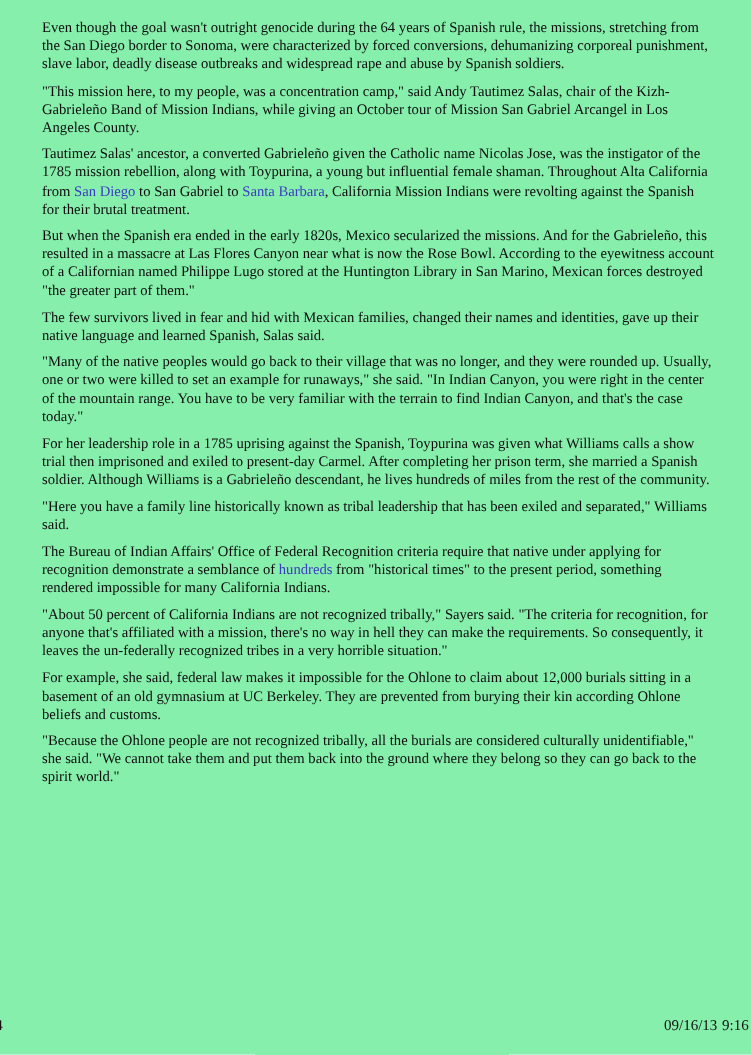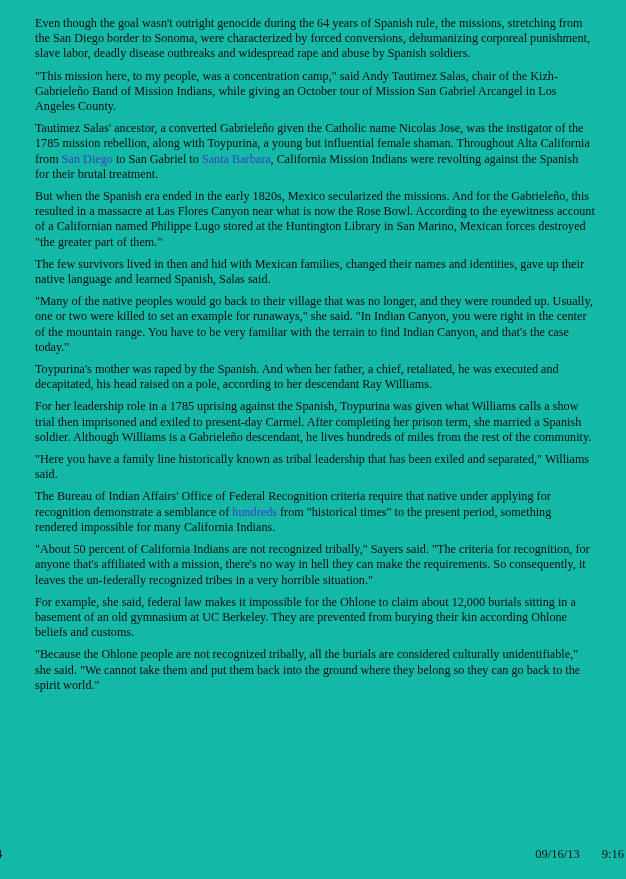--- a/index.html
+++ b/index.html
@@ -4,21 +4,21 @@
 <style>
   html, body {
     margin: 0;
     padding: 0;
     background: #ffffff;
   }
   .page {
     position: relative;
     width: 626px;
     height: 879px;
-    background: #14b8a6;
+    background: #86efac;
     overflow: hidden;
     font-family: "Liberation Serif", serif;
   }
   .content {
     position: absolute;
     left: 35px;
     top: 16px;
     width: 560px;
     font-size: 12.2px;
     line-height: 15.2px;
@@ -44,35 +44,34 @@
   .footer-timestamp {
     position: absolute;
     right: 2px;
     top: 847px;
     font-size: 12.5px;
     line-height: 15px;
     color: #111111;
     white-space: nowrap;
   }
   .footer-timestamp .time {
-    margin-left: 22px;
+    margin-left: 4px;
   }
 </style>
 </head>
 <body>
 
 <div class="page">
   <div class="content" id="article-body">
       <p><span>Even though the goal wasn't outright genocide during the 64 years of Spanish rule, the missions, stretching from the San Diego border to Sonoma, were characterized by forced conversions, dehumanizing corporeal punishment, slave labor, deadly disease outbreaks and widespread rape and abuse by Spanish soldiers.</span></p>
       <p><span>"This mission here, to my people, was a concentration camp," said Andy Tautimez Salas, chair of the Kizh-Gabrieleño Band of Mission Indians, while giving an October tour of Mission San Gabriel Arcangel in Los Angeles County.</span></p>
       <p><span>Tautimez Salas' ancestor, a converted Gabrieleño given the Catholic name Nicolas Jose, was the instigator of the 1785 mission rebellion, along with Toypurina, a young but influential female shaman. Throughout Alta California from </span><a class="doclink">San Diego</a><span> to San Gabriel to </span><a class="doclink">Santa Barbara</a><span>, California Mission Indians were revolting against the Spanish for their brutal treatment.</span></p>
       <p><span>But when the Spanish era ended in the early 1820s, Mexico secularized the missions. And for the Gabrieleño, this resulted in a massacre at Las Flores Canyon near what is now the Rose Bowl. According to the eyewitness account of a Californian named Philippe Lugo stored at the Huntington Library in San Marino, Mexican forces destroyed "the greater part of them."</span></p>
-      <p><span>The few survivors lived in then and hid with Mexican families, changed their names and identities, gave up their native language and learned Spanish, Salas said.</span></p>
+      <p><span>The few survivors lived in fear and hid with Mexican families, changed their names and identities, gave up their native language and learned Spanish, Salas said.</span></p>
       <p><span>"Many of the native peoples would go back to their village that was no longer, and they were rounded up. Usually, one or two were killed to set an example for runaways," she said. "In Indian Canyon, you were right in the center of the mountain range. You have to be very familiar with the terrain to find Indian Canyon, and that's the case today."</span></p>
-      <p><span>Toypurina's mother was raped by the Spanish. And when her father, a chief, retaliated, he was executed and decapitated, his head raised on a pole, according to her descendant Ray Williams.</span></p>
       <p><span>For her leadership role in a 1785 uprising against the Spanish, Toypurina was given what Williams calls a show trial then imprisoned and exiled to present-day Carmel. After completing her prison term, she married a Spanish soldier. Although Williams is a Gabrieleño descendant, he lives hundreds of miles from the rest of the community.</span></p>
       <p><span>"Here you have a family line historically known as tribal leadership that has been exiled and separated," Williams said.</span></p>
       <p><span>The Bureau of Indian Affairs' Office of Federal Recognition criteria require that native under applying for recognition demonstrate a semblance of </span><a class="doclink">hundreds</a><span> from "historical times" to the present period, something rendered impossible for many California Indians.</span></p>
       <p><span>"About 50 percent of California Indians are not recognized tribally," Sayers said. "The criteria for recognition, for anyone that's affiliated with a mission, there's no way in hell they can make the requirements. So consequently, it leaves the un-federally recognized tribes in a very horrible situation."</span></p>
       <p><span>For example, she said, federal law makes it impossible for the Ohlone to claim about 12,000 burials sitting in a basement of an old gymnasium at UC Berkeley. They are prevented from burying their kin according Ohlone beliefs and customs.</span></p>
       <p><span>"Because the Ohlone people are not recognized tribally, all the burials are considered culturally unidentifiable," she said. "We cannot take them and put them back into the ground where they belong so they can go back to the spirit world."</span></p>
     </div>
 
   <div class="footer-page-num">4</div>
 

